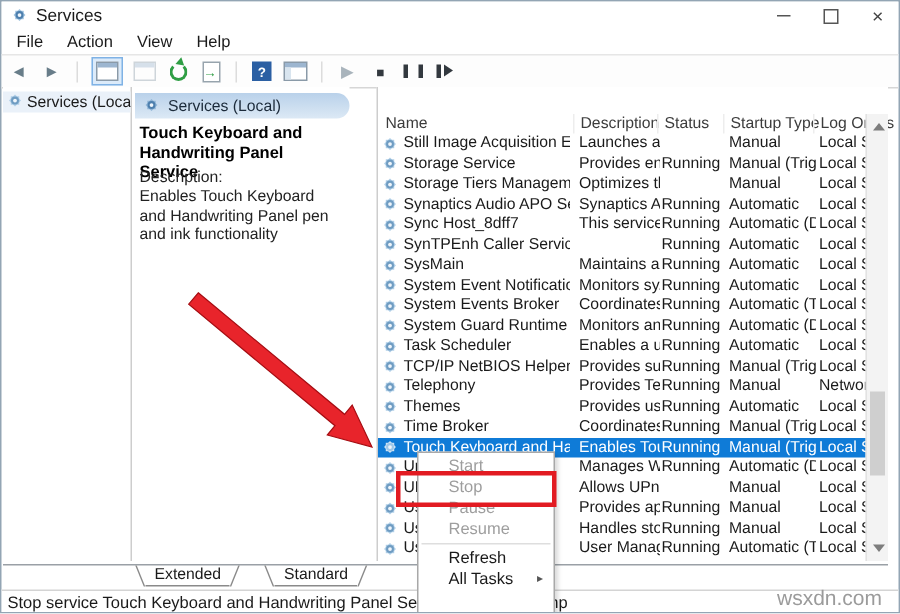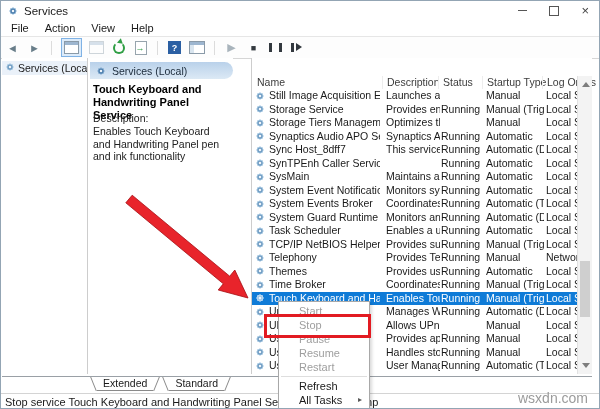--- a/index.html
+++ b/index.html
@@ -65,21 +65,21 @@
   .c-logon{left:294px;width:51px;}
   .row.selected{background:#0f7bd7;color:#fff;}
   
   .vscroll{position:absolute;top:18px;right:0;bottom:0;width:14px;background:#f3f3f3;border-left:1px solid #e2e2e2;}
   .sb-up,.sb-down{position:absolute;left:3.5px;width:0;height:0;border-left:4px solid transparent;border-right:4px solid transparent;}
   .sb-up{top:6px;border-bottom:5px solid #7d7d7d;}
   .sb-down{bottom:6px;border-top:5px solid #7d7d7d;}
   .sb-thumb{position:absolute;left:2px;right:2px;top:62%;height:56px;background:#cfcfcf;}
   
   .tabline{position:absolute;left:1px;right:7px;top:375px;height:1px;background:#9aa0a6;}
-  .tabstrip{position:absolute;left:89px;top:376px;height:15px;display:flex;gap:2px;}
+  .tabstrip{position:absolute;left:89px;top:376px;height:15px;display:flex;gap:16px;}
   .tab{position:relative;height:14px;line-height:13px;padding:0 13px;font-size:10.5px;color:#1a1a1a;}
   .tab .edge-l,.tab .edge-r{position:absolute;top:0;bottom:0;width:1px;background:#8a8a8a;}
   .tab .edge-l{left:3px;transform:skewX(22deg);}
   .tab .edge-r{right:3px;transform:skewX(-22deg);}
   .tab::after{content:'';position:absolute;left:7px;right:7px;bottom:0;height:1px;background:#8a8a8a;}
   
   .statusbar{position:absolute;left:0;right:0;top:392px;height:17px;border-top:1px solid #d4d4d4;font-size:11px;color:#1a1a1a;
     padding:2px 0 0 4px;white-space:nowrap;overflow:hidden;background:#fff;}
   
   .ctxmenu{position:absolute;left:277px;top:300px;width:92px;height:123px;background:#fff;border:1px solid #a8a8a8;border-bottom:none;
@@ -488,21 +488,20 @@
     <span>Stop service Touch Keyboard and Handwriting Panel Service on Local Comp</span>
   </div>
 
   <div class="watermark">wsxdn.com</div>
 
   <div class="ctxmenu">
       <div class="mi disabled">Start</div>
       <div class="mi disabled">Stop</div>
       <div class="mi disabled">Pause</div>
       <div class="mi disabled">Resume</div>
-      <div class="mi disabled">Restart</div>
       <div class="msep"></div>
       <div class="mi">Refresh</div>
       <div class="mi">All Tasks<span class="subarrow">▸</span></div>
     </div>
 
   <div class="redbox"></div>
 
   <svg class="arrow-svg" width="600" height="409" viewBox="0 0 600 409">
     <polygon points="131.2,194.2 228.7,275.2 233.8,269 247,297 217.2,289 222.3,282.8 124.8,201.8" fill="#e8242b" stroke="#a50d12" stroke-width="0.8"></polygon>
   </svg>

